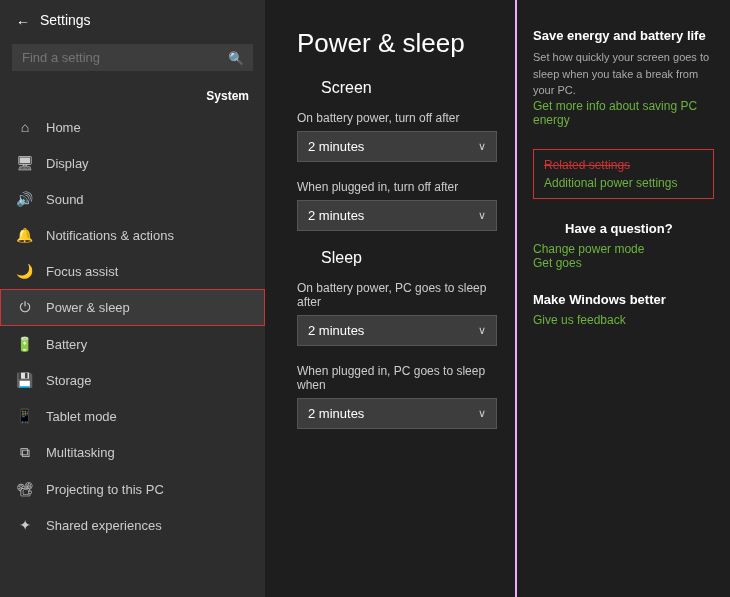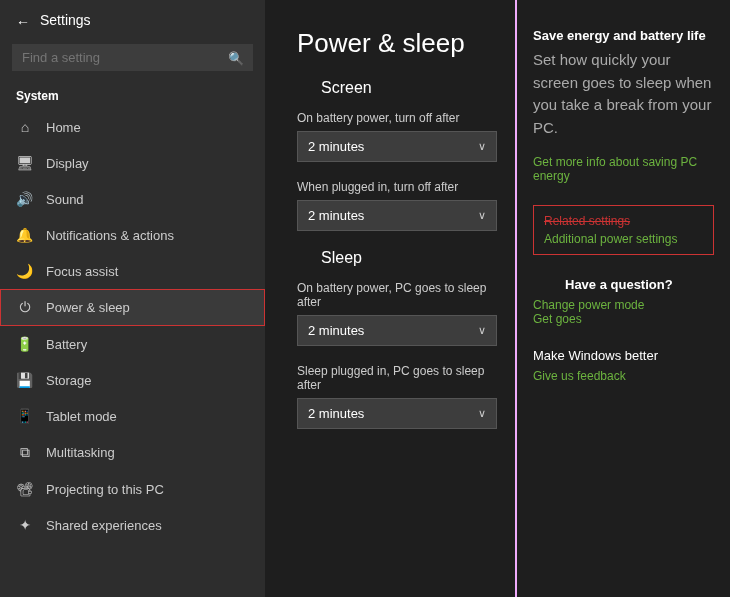--- a/index.html
+++ b/index.html
@@ -65,20 +65,21 @@
       color: #aaaaaa;
       font-size: 13px;
     }
 
     .sidebar-section-label {
       padding: 6px 16px;
       font-size: 12px;
       font-weight: 600;
       color: #ffffff;
       text-transform: none;
+      text-align: right;
     }
 
     .sidebar-item {
       display: flex;
       align-items: center;
       padding: 10px 16px;
       gap: 12px;
       cursor: pointer;
       font-size: 13px;
       color: #cccccc;
@@ -170,24 +171,24 @@
     }
 
     .right-panel-title {
       font-size: 13px;
       font-weight: 600;
       color: #ffffff;
       margin-bottom: 6px;
     }
 
     .right-panel-text {
-      font-size: 15px;
+      font-size: 11px;
       color: #aaaaaa;
       line-height: 1.5;
-      margin-bottom: 16px;
+      margin-bottom: 0;
     }
 
     .right-panel-link {
       font-size: 12px;
       color: #6cb33f;
       cursor: pointer;
     }
 
     .related-box {
       border: 1.5px solid #cc3333;
@@ -205,21 +206,21 @@
     .have-question-title {
       font-size: 13px;
       font-weight: 600;
       color: #ffffff;
       margin-bottom: 6px;
       padding-left: 32px;
     }
 
     .make-windows-title {
       font-size: 13px;
-      font-weight: 400;
+      font-weight: 700;
       color: #ffffff;
       margin-bottom: 6px;
       margin-top: 17px;
     }
   </style>
 </head>
 <body>
 
 <div class="sidebar">
   <div class="sidebar-header">
@@ -302,21 +303,21 @@
 
     <div class="sleep-section">
       <h2 class="section-title">Sleep</h2>
 
       <div class="setting-label">On battery power, PC goes to sleep after</div>
       <div class="dropdown">
         <span>2 minutes</span>
         <span class="chevron">∨</span>
       </div>
 
-      <div class="setting-label">Sleep plugged in, PC goes to sleep after</div>
+      <div class="setting-label">When plugged in, PC goes to sleep when</div>
       <div class="dropdown">
         <span>2 minutes</span>
         <span class="chevron">∨</span>
       </div>
     </div>
   </div>
 
   <div class="right-panel">
     <div class="right-panel-section">
       <div class="right-panel-title">Save energy and battery life</div>

